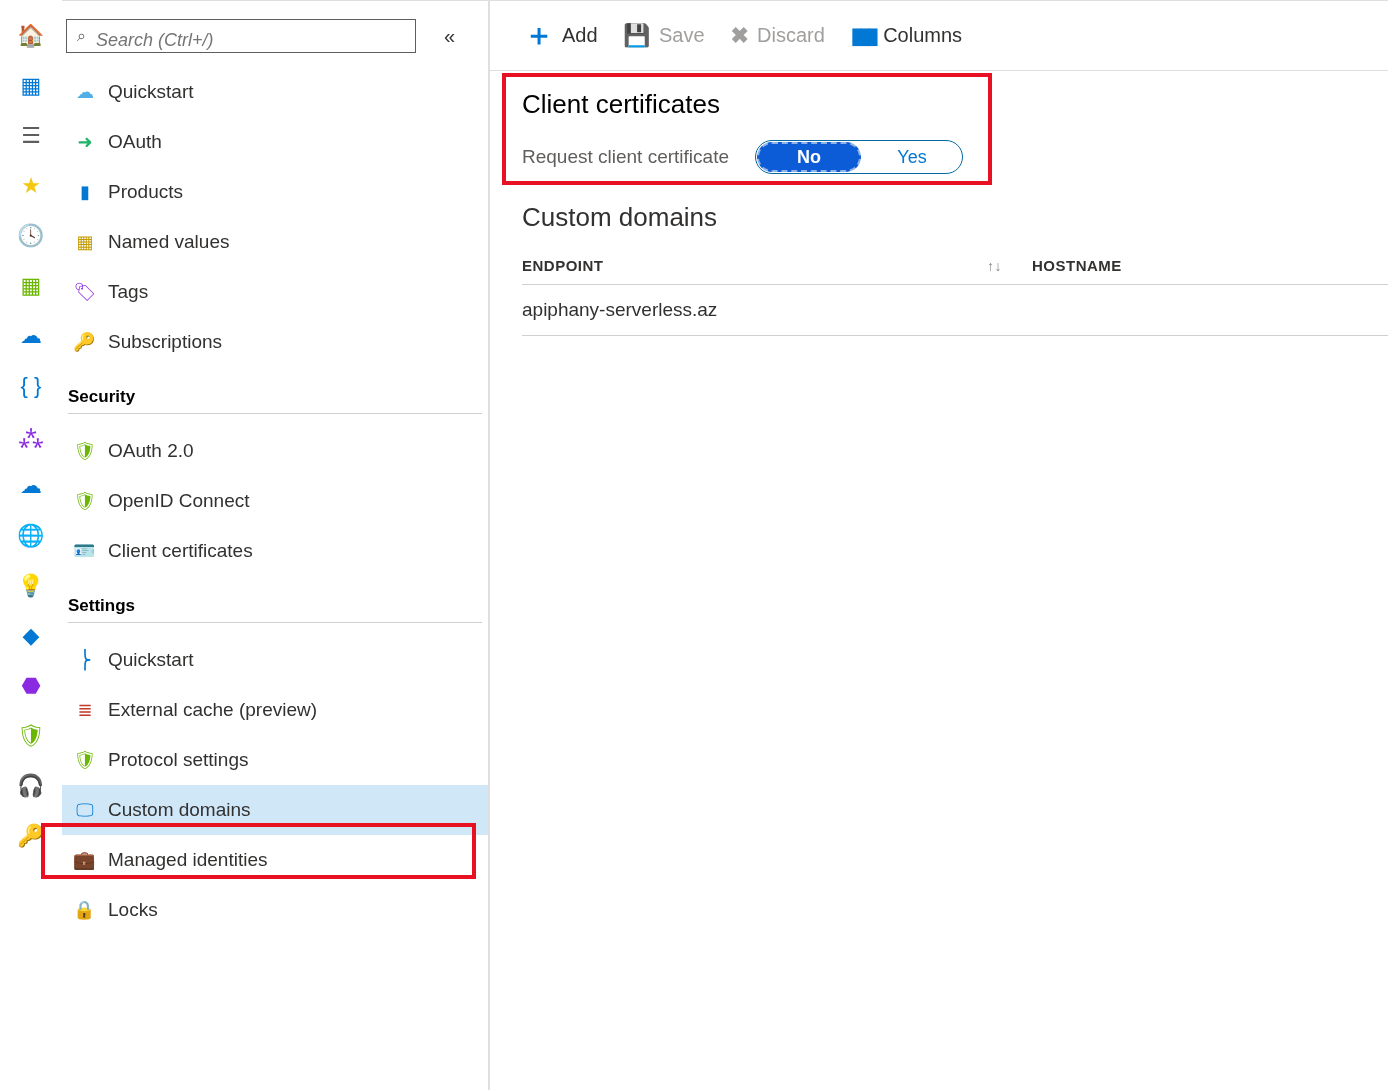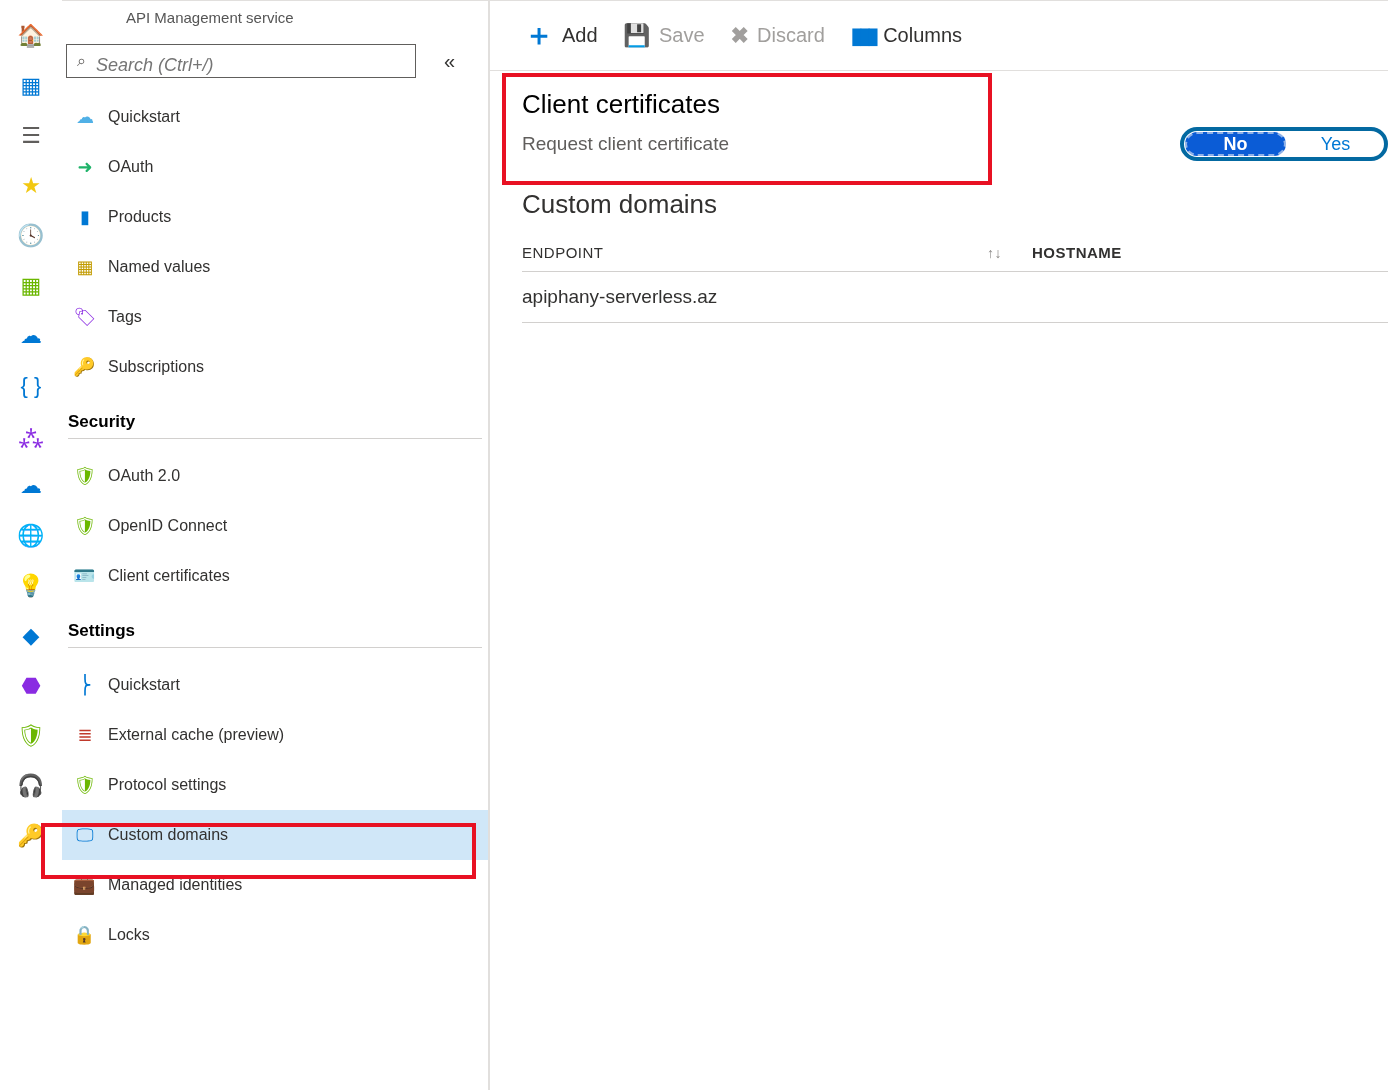--- a/index.html
+++ b/index.html
@@ -16,50 +16,50 @@
 
   .search-row { display:flex; align-items:center; padding: 8px 0 8px 4px; }
   .search-box { flex: 0 0 350px; height: 34px; border: 1px solid #605e5c; display:flex; align-items:center; padding: 0 10px; }
   .search-box input { border:none; outline:none; font-size:18px; font-style: italic; color:#605e5c; width:100%; background:transparent;margin-top:8px; }
   .search-box .mag { color:#605e5c; font-size:16px; margin-right:10px; }
   .collapse { font-size: 20px; color:#323130; margin-left: 28px; }
 
   .nav-list { padding-top: 6px; }
   .nav-item { display:flex; align-items:center; height: 50px; padding-left: 8px; cursor:pointer; }
   .nav-item .ic { width: 30px; text-align:center; font-size:18px; margin-right: 8px; }
-  .nav-item .lbl { font-size: 16px; color: #323130; }
+  .nav-item .lbl { font-size: 19px; color: #323130; }
 
   .section-head { font-size: 17px; font-weight: 600; color:#000; margin: 20px 0 4px 6px; }
   .section-rule { border:none; border-top:1px solid #d2d0ce; margin: 6px 6px 6px 6px; }
 
   .nav-item.selected { background: #d0e7f8; }
 
   .hi-red { position:absolute; border: 4px solid #e81123; pointer-events:none; }
 
   
   .main { flex:1; border-left: 2px solid #e1dfdd; border-top: 1px solid #e1dfdd; position: relative; overflow: hidden; }
   .toolbar { display:flex; align-items:center; gap: 26px; padding: 14px 0 14px 34px; border-bottom: 1px solid #e1dfdd; }
   .tbtn { display:flex; align-items:center; gap:8px; font-size: 20px; cursor:pointer; }
   .tbtn.disabled { color:#a19f9d; }
   .tbtn .ti { font-size: 22px; font-weight: bold; }
   .tbtn.add .ti { color:#0078d4; font-size: 30px; }
   .tbtn.cols .ti { color:#0078d4; }
 
   .pane { padding: 18px 0 0 32px; position:relative; }
   .h2 { font-size: 26px; font-weight: 400; color:#000; }
-  .row-toggle { display:flex; align-items:center; gap: 26px; margin-top: 7px; justify-content: space-between; }
+  .row-toggle { display:flex; align-items:center; gap: 26px; margin-top: 20px; }
   .row-toggle .lab { font-size: 19px; color:#605e5c; }
-  .pill { width: 208px; height: 34px; border:4px solid #0369a1; border-radius: 17px; display:flex; overflow:hidden; }
+  .pill { width: 208px; height: 34px; border:1px solid #0369a1; border-radius: 17px; display:flex; overflow:hidden; }
   .pill .half { flex:1; display:flex; align-items:center; justify-content:center; font-size:18px; cursor:pointer; }
   .pill .on { background:#0b5cd6; color:#fff; border:2px dashed #8fb2e8; border-radius:15px; margin:1px; font-weight:600; }
   .pill .off { color:#0078d4; }
 
   .h2b { font-size: 26px; font-weight:400; margin-top: 28px; }
   .thead { display:flex; margin-top: 24px; border-bottom: 1px solid #d2d0ce; padding-bottom: 10px; }
-  .thead .c1 { width: 480px; font-size:15px; font-weight:400; letter-spacing: .5px; display:flex; align-items:center; }
+  .thead .c1 { width: 480px; font-size:15px; font-weight:700; letter-spacing: .5px; display:flex; align-items:center; }
   .thead .sort { color:#8a8886; font-size:14px; }
   .thead .c2 { font-size:15px; font-weight:700; letter-spacing:.5px; }
   .trow { display:flex; padding: 14px 0; border-bottom: 1px solid #d2d0ce; font-size:19px; }
   .trow .c1 { width: 480px; }
 </style>
 </head>
 <body>
 
 <div class="root">
 
@@ -77,21 +77,20 @@
     <div class="ico">🌐</div>
     <div class="ico" style="color:#8a2be2">💡</div>
     <div class="ico">◆</div>
     <div class="ico" style="color:#8a2be2">⬣</div>
     <div class="ico" style="color:#6bb700">🛡</div>
     <div class="ico">🎧</div>
     <div class="ico" style="color:#e6b800">🔑</div>
   </div>
 
   <div class="sidebar">
-    <div class="service-label">API Management service</div>
 
     <div class="search-row">
       <div class="search-box">
         <span class="mag">⌕</span>
         <input placeholder="Search (Ctrl+/)" style="">
       </div>
       <span class="collapse">«</span>
     </div>
 
     <div class="nav-list">

